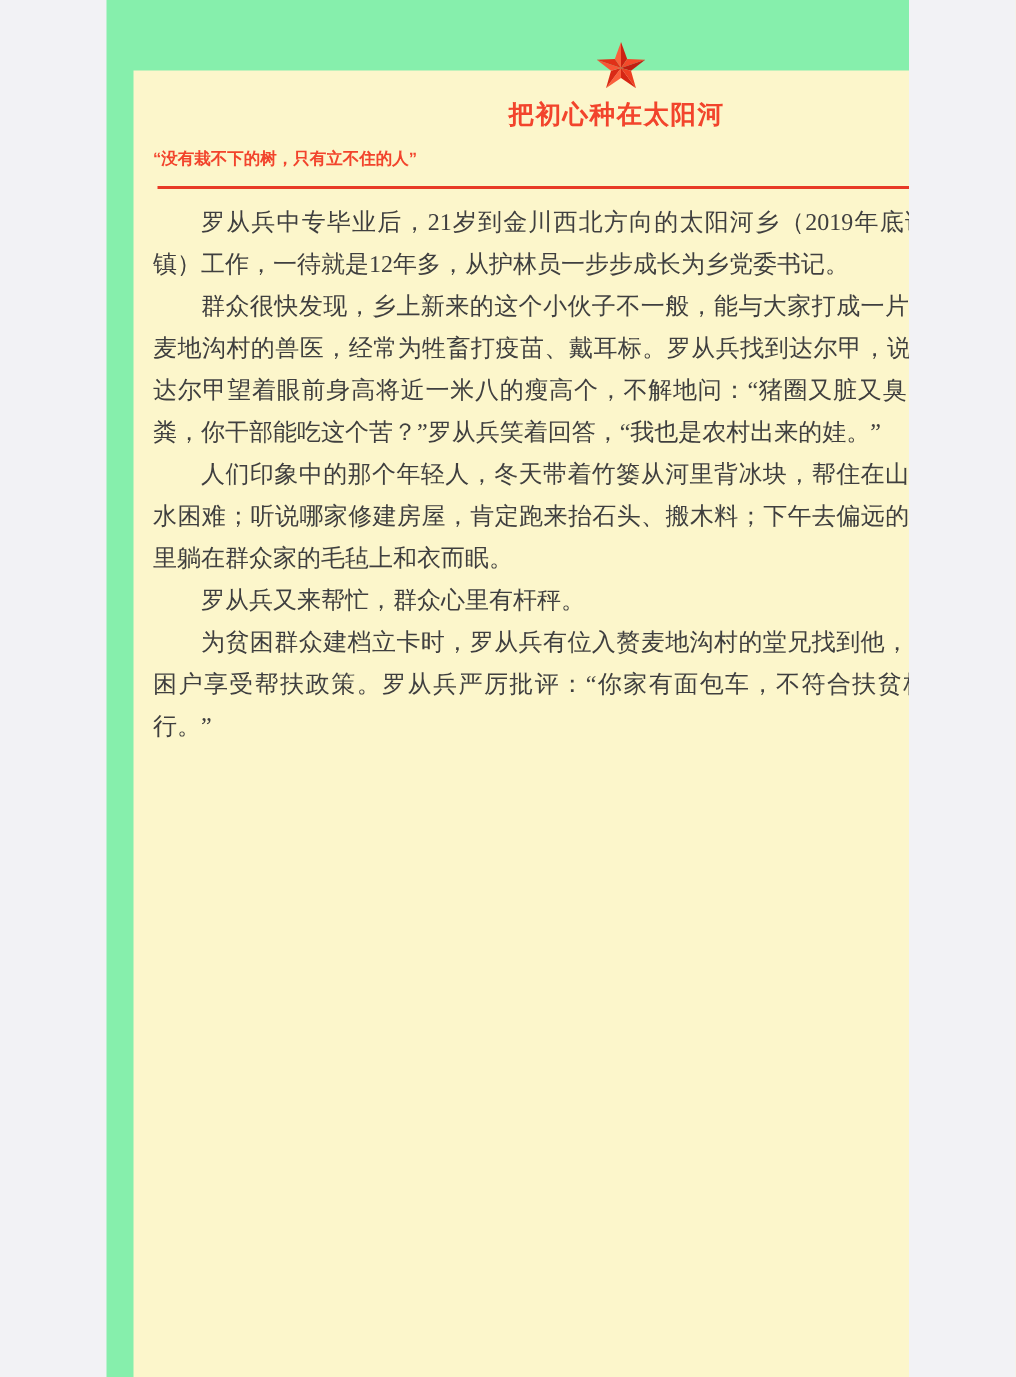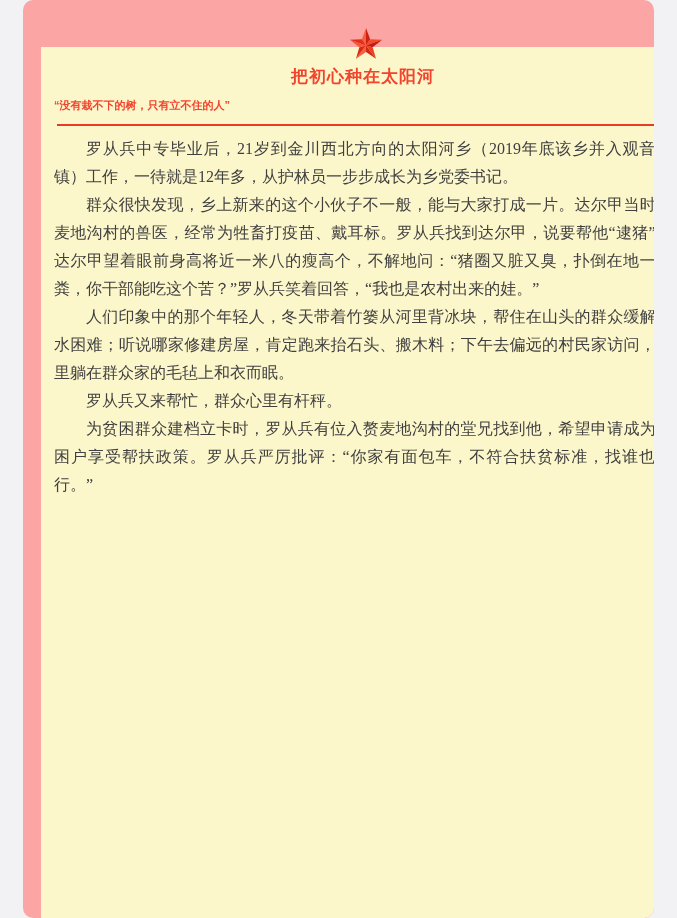--- a/index.html
+++ b/index.html
@@ -1,25 +1,24 @@
 <!DOCTYPE html>
 <html><head>
 <meta charset="utf-8">
 <style>
   * { margin: 0; padding: 0; box-sizing: border-box; }
   html, body { background: #f2f2f5; }
   .screen {
     position: relative;
-    width: 631px;
+    width: 535px;
     height: 918px;
-    background: #fca5a5;
+    background: #86efac;
     overflow: hidden;
     margin: 0 auto;
     font-family: "Liberation Sans", sans-serif;
-    border-radius: 10px;
   }
   .sheet {
     position: absolute;
     left: 18px;
     top: 47px;
     width: 644px;
     height: 871px;
     background: #fcf6cb;
     padding: 18px 13px 0 13px;
   }

